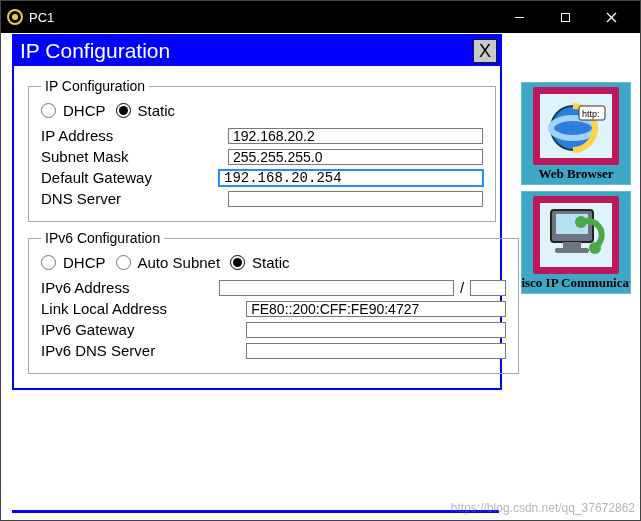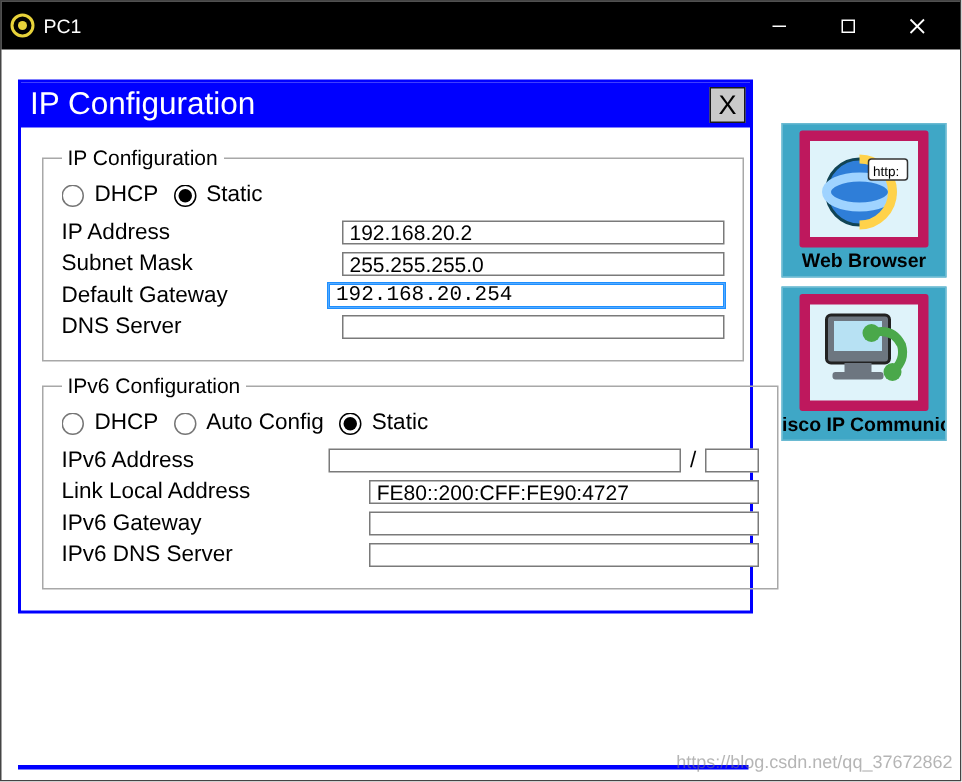--- a/index.html
+++ b/index.html
@@ -48,21 +48,21 @@
   .titlebar .winbtn svg { stroke: #fff; }
   .client {
     position: absolute;
     top: 33px; left: 1px; right: 1px; bottom: 1px;
     background: #fff;
     overflow: hidden;
   }
   
   .dialog {
     position: absolute;
-    left: 10px; top: 19px;
+    left: 10px; top: 0;
     width: 490px;
     background: #fff;
     border: 2px solid #0000ff;
     display: flex; flex-direction: column;
   }
   .dialog-header {
     height: 30px;
     background: #0000ff;
     color: #fff;
     font-size: 21px;
@@ -89,21 +89,21 @@
   fieldset.group > legend {
     padding: 0 4px;
     font-size: 14px;
   }
   .radio-row {
     display: flex; align-items: center;
     gap: 2px;
     margin-bottom: 8px;
     font-size: 15px;
   }
-  .radio-row label { display: flex; align-items: flex-end; gap: 4px; margin-right: 8px; }
+  .radio-row label { display: flex; align-items: center; gap: 4px; margin-right: 8px; }
   .radio-row input[type=radio]{ width:15px; height:15px; margin:0 3px 0 0; accent-color:#000; }
   .form-row {
     display: flex; align-items: center;
     margin: 4px 0;
     justify-content: space-between;
   }
   .form-row .lbl { flex: 0 0 178px; font-size: 15px; }
   .form-row input[type=text] {
     height: 16px;
     border: 1px solid #7a7a7a;
@@ -140,21 +140,21 @@
     overflow: hidden;
   }
   .dock-item .boxicon {
     width: 86px; height: 78px;
     margin: 0 auto 2px auto;
     background: #dff3fa;
     border: 7px solid #be185d;
     display:flex; align-items:center; justify-content:center;
     border-radius:2px;
   }
-  .dock-item .caption { font-weight: bold; font-size: 13px; color:#000; line-height:1.15; white-space:nowrap;}
+  .dock-item .caption { font-weight: bold; font-size: 13px; color:#000; line-height:1.15; white-space:nowrap;font-family:Liberation Serif, serif;}
   .watermark{
     position:absolute; right:4px; bottom:4px;
     color:rgba(120,120,120,0.55);
     font-size:12px;
     font-family: Arial, sans-serif;
     letter-spacing:0;
     pointer-events:none;
   }
 </style>
 </head>
@@ -224,21 +224,21 @@
 
         <fieldset class="group">
           <legend>IPv6 Configuration</legend>
           <div class="radio-row">
             <label>
               <input type="radio" name="v6mode" style="">
               <span>DHCP</span>
             </label>
             <label>
               <input type="radio" name="v6mode" style="">
-              <span>Auto Config</span>
+              <span>Auto Subnet</span>
             </label>
             <label>
               <input type="radio" name="v6mode" checked="" style="">
               <span>Static</span>
             </label>
           </div>
           <div class="form-row">
             <span class="lbl">IPv6 Address</span>
             <input type="text" class="w-full" value="" style="">
             <span class="slash">/</span>

